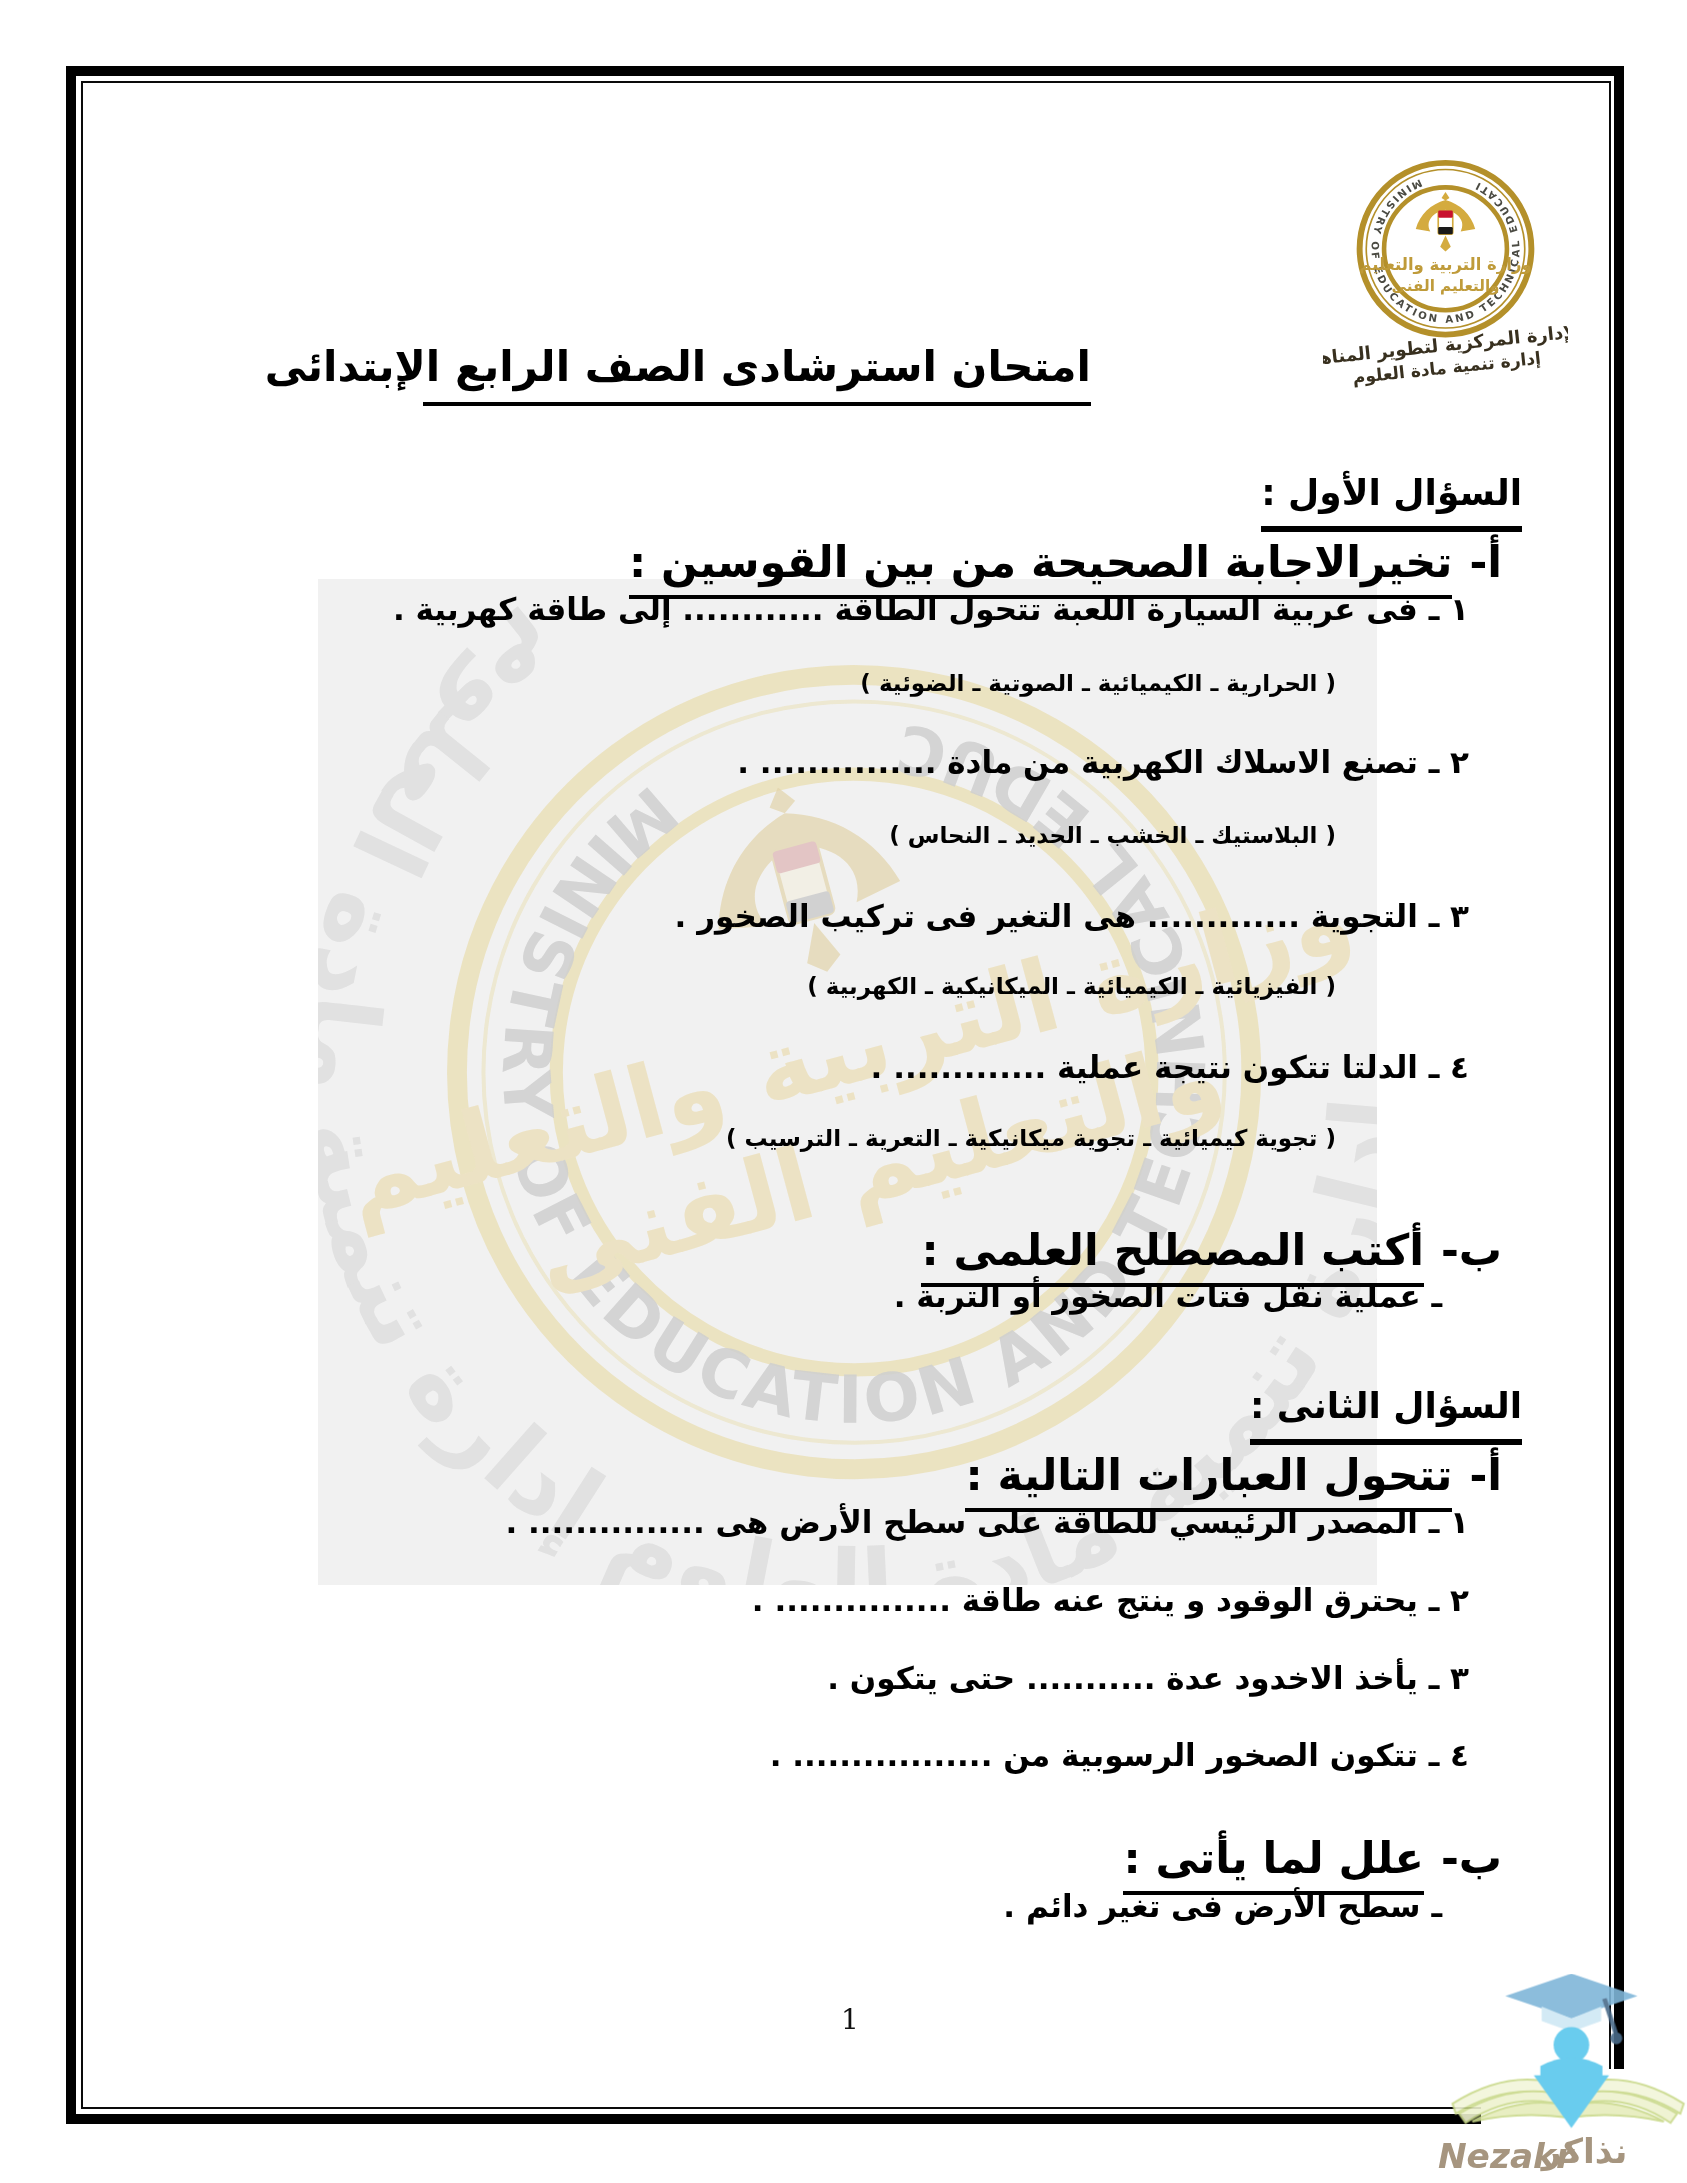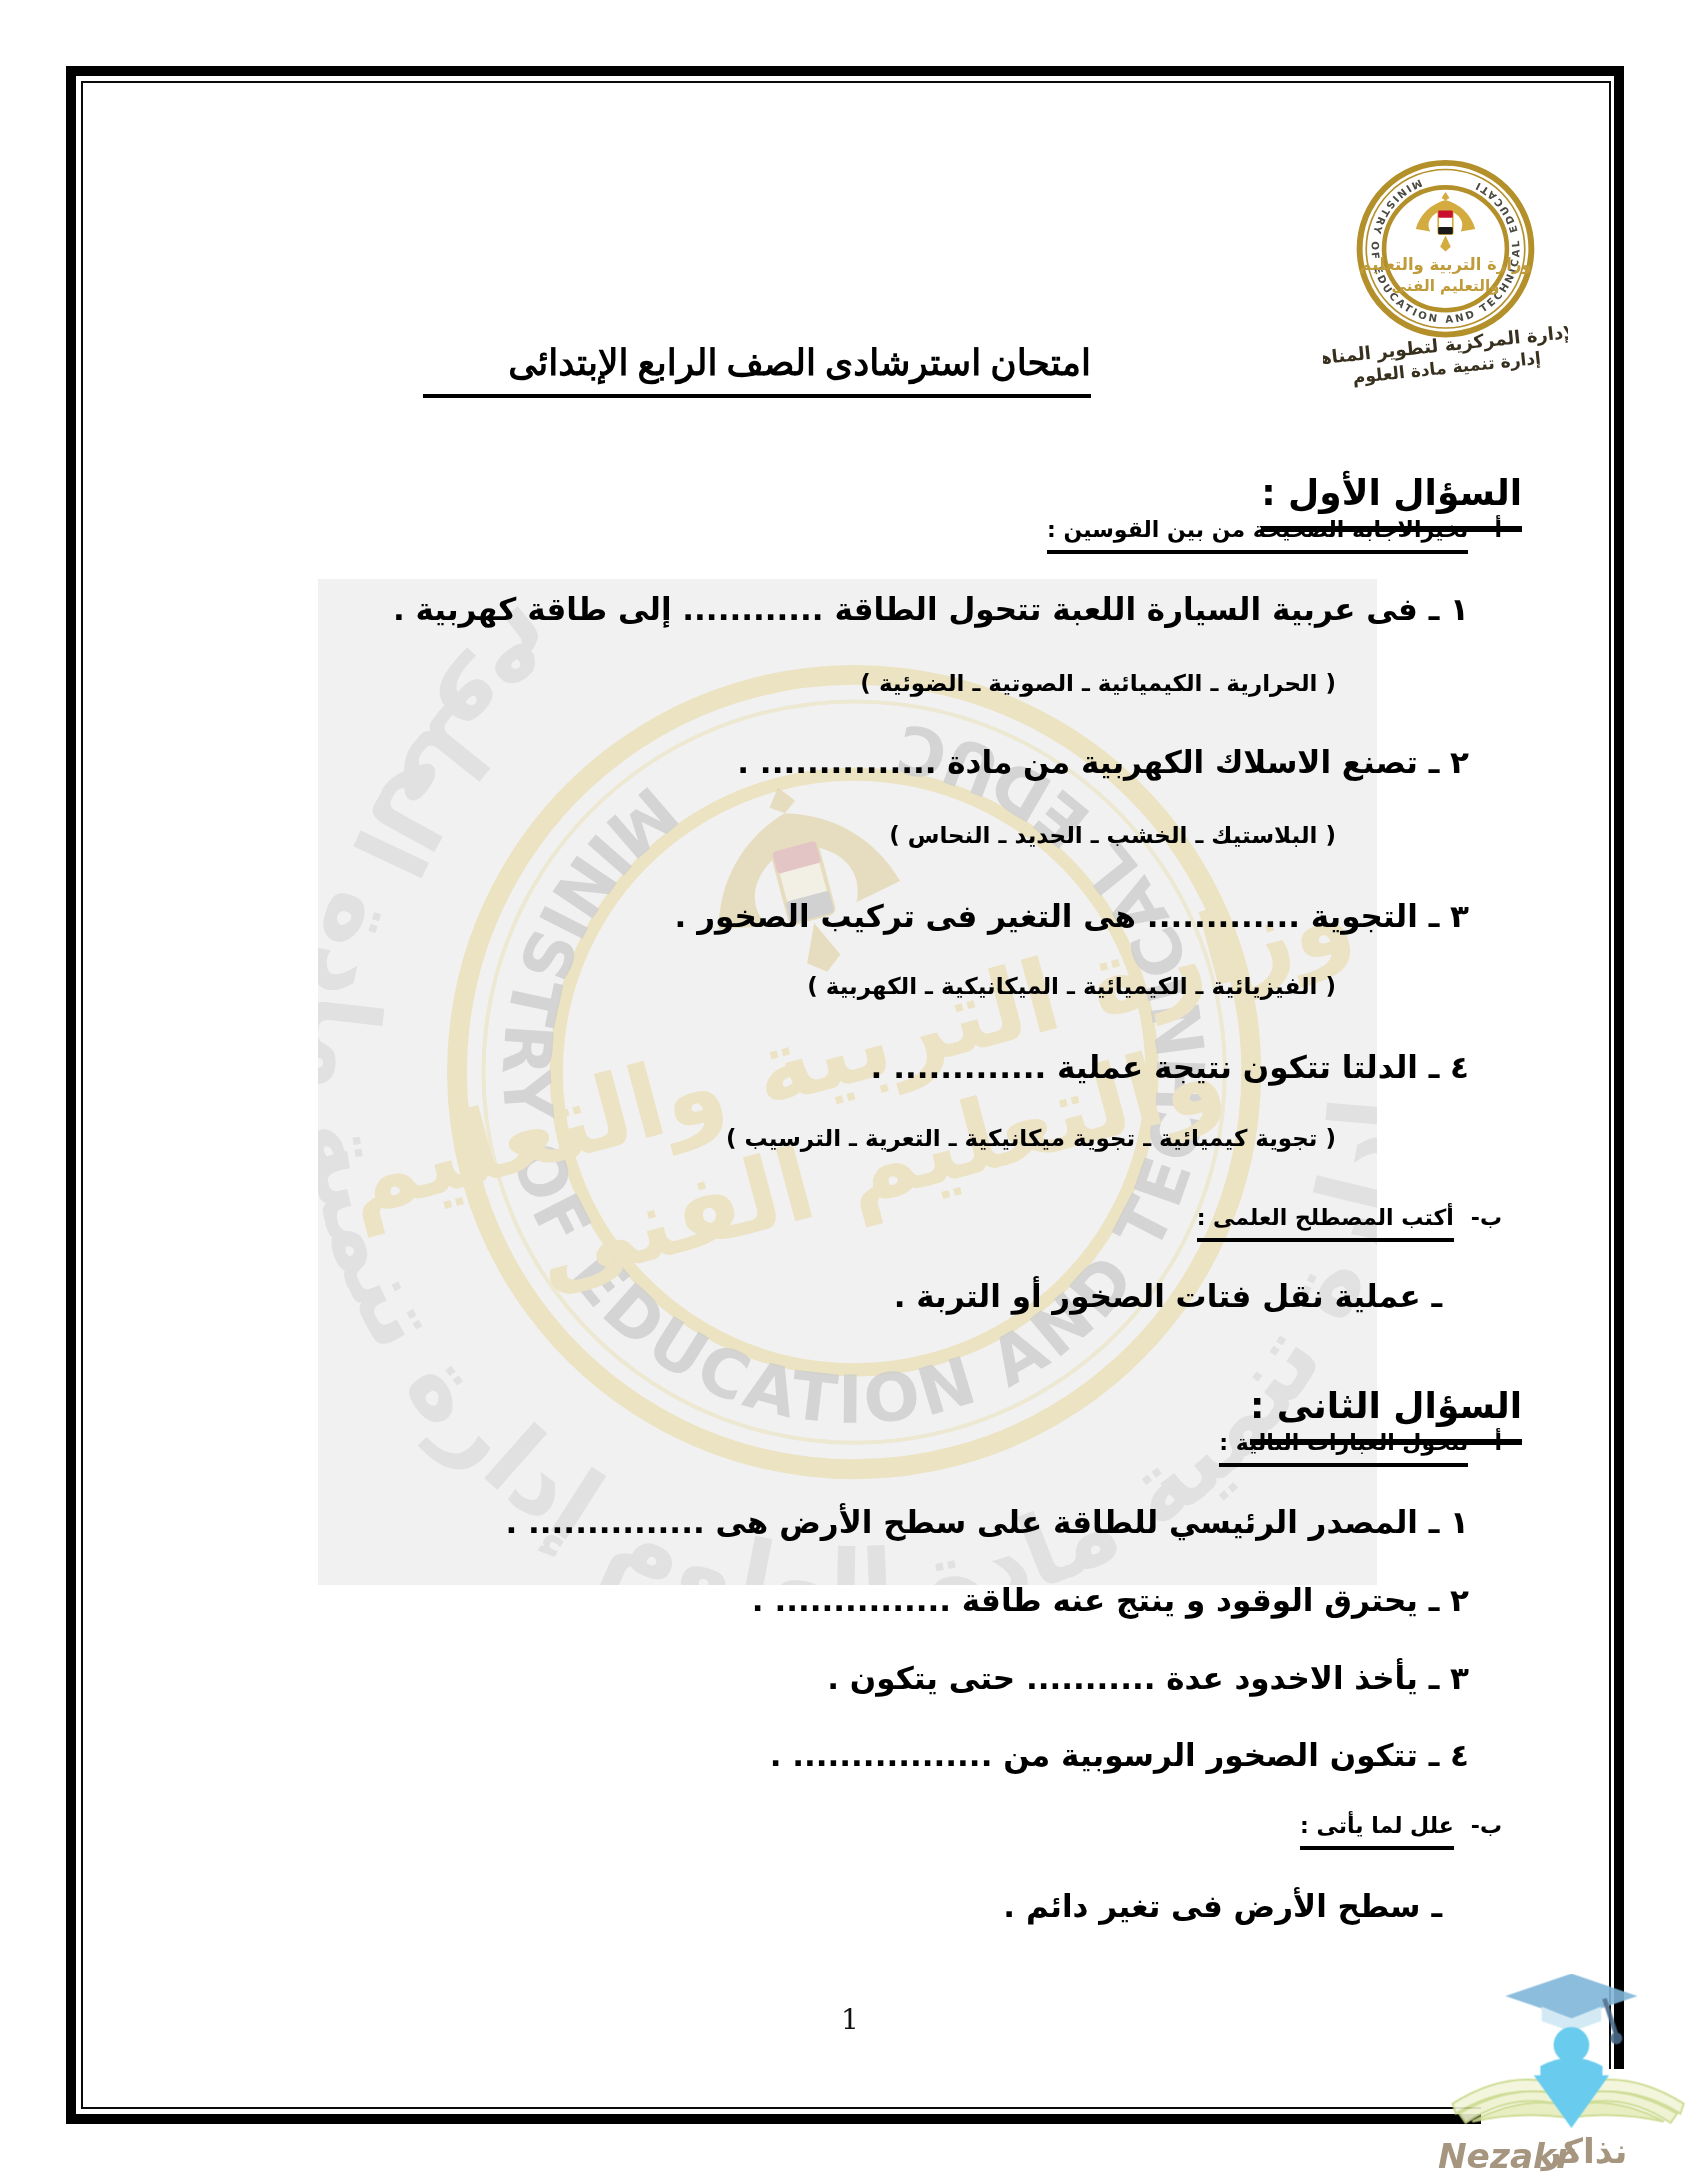--- a/index.html
+++ b/index.html
@@ -20,25 +20,25 @@
   .wm-block{
     position:absolute;left:318px;top:579px;width:1059px;height:1006px;
     background:#f1f1f1;overflow:hidden;z-index:1;
   }
   
   .line{
     position:absolute;direction:rtl;white-space:nowrap;color:#000;
     font-weight:700;z-index:5;line-height:1.35;
   }
   .title-line{
-    left:423px;top:339px;width:668px;text-align:right;font-size:36px;
-    border-bottom:4.6px solid #000;padding-bottom:6.6px;direction:rtl;font-family:Liberation Serif, serif;
+    left:423px;top:339px;width:668px;text-align:right;font-size:42px;
+    border-bottom:4.6px solid #000;padding-bottom:6.6px;direction:rtl;
   }
   .sec-head{font-size:36px;border-bottom:6px solid #000;padding-bottom:8px;margin-top:32px;}
-  .part-head{font-size:22px;}
+  .part-head{font-size:43px;margin-top:18px;}
   .part-head .lbl{margin-left:17px;}
   .part-head .ul{border-bottom:4.6px solid #000;padding-bottom:8px;}
   .q{font-size:31px;}
   .opt{font-size:23px;}
   .blt{font-size:31px;}
   .page-num{
     position:absolute;left:830px;top:2003px;width:40px;text-align:center;
     font-family:"DejaVu Serif",serif;font-size:28px;color:#111;z-index:5;font-weight:400;
   }
   

